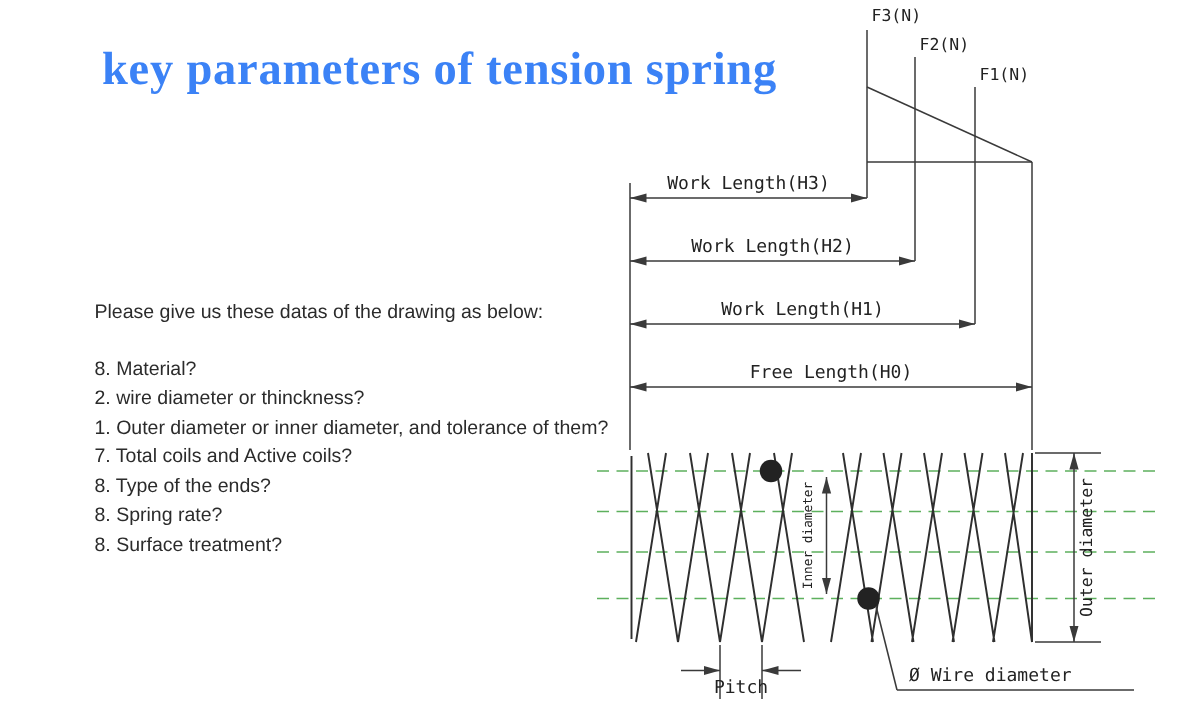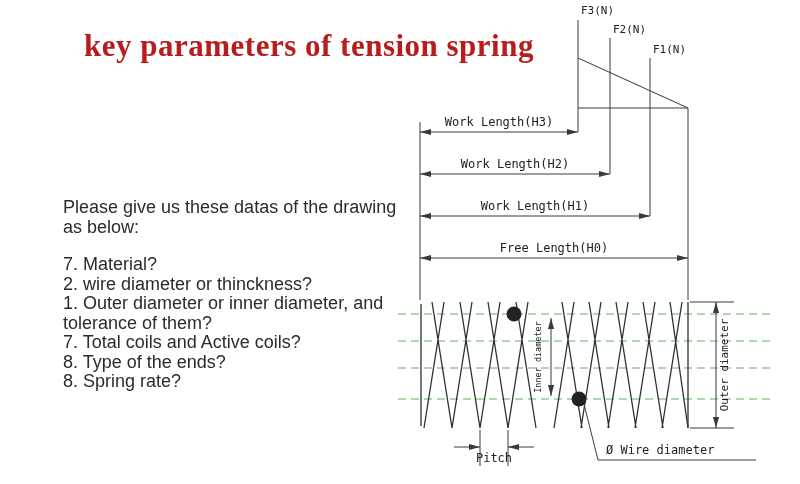--- a/index.html
+++ b/index.html
@@ -1,48 +1,49 @@
 <!DOCTYPE html>
 <html><head>
 <meta charset="utf-8">
 <style>
   html,body{margin:0;padding:0;background:#ffffff;}
   #stage{position:relative;width:800px;height:484px;background:#ffffff;overflow:hidden;
          font-family:"Liberation Sans",sans-serif;}
-  .page-title{position:absolute;left:84px;top:28px;width:520px;
+  .page-title{position:absolute;left:68px;top:28px;width:520px;
               font-family:"Liberation Serif",serif;font-weight:700;font-size:31px;
-              color:#b91c1c;letter-spacing:.5px;}
+              color:#3b82f6;letter-spacing:.5px;}
   .notes{position:absolute;left:63px;top:198px;width:348px;color:#2b2b2b;
-         font-size:18px;line-height:19.5px;}
+         font-size:13px;line-height:19.5px;}
   .notes .intro{margin-bottom:18px;}
   .note-item{white-space:normal;}
   svg{position:absolute;left:0;top:0;}
   .cadline{stroke:#3a3a3a;stroke-width:1;fill:none;}
   .coil{stroke:#2f2f2f;stroke-width:1.3;fill:none;}
   .centerline{stroke:#5db05d;stroke-width:1;stroke-dasharray:8 5;fill:none;}
   .dim-label{font-family:"DejaVu Sans Mono",monospace;font-size:12px;fill:#222;}
   .force-label{font-family:"DejaVu Sans Mono",monospace;font-size:11px;fill:#222;}
   .rot-label{font-family:"DejaVu Sans Mono",monospace;fill:#222;}
   .dot{fill:#222;stroke:none;}
 </style>
 </head>
 <body>
 
 <div id="stage">
 
   <div class="page-title">key parameters of tension spring</div>
 
   <div class="notes">
     <div class="intro">Please give us these datas of the drawing as below:</div>
-    <div class="note-item">7. Material?</div>
+    <div class="note-item">8. Material?</div>
     <div class="note-item">2. wire diameter or thinckness?</div>
     <div class="note-item">1. Outer diameter or inner diameter, and  tolerance of them?</div>
     <div class="note-item">7. Total coils and Active coils?</div>
     <div class="note-item">8. Type of the ends?</div>
     <div class="note-item">8. Spring rate?</div>
+    <div class="note-item">8. Surface treatment?</div>
   </div>
 
   <svg width="800" height="484" viewBox="0 0 800 484">
     <defs>
       <marker id="arrow" viewBox="0 0 10 8" refX="10" refY="4" markerWidth="11" markerHeight="9" orient="auto-start-reverse">
         <path d="M0,1.2 L10,4 L0,6.8 z" fill="#3a3a3a"></path>
       </marker>
     </defs>
 
     <g>

